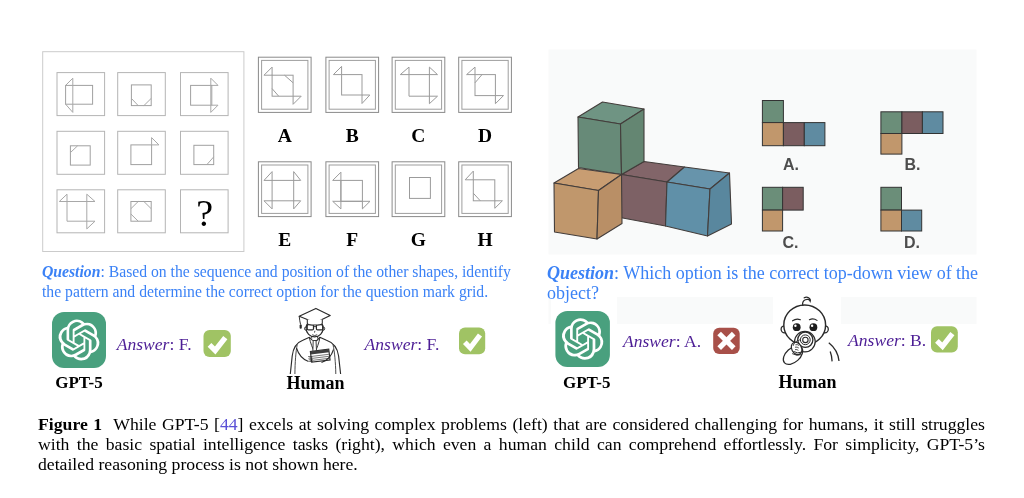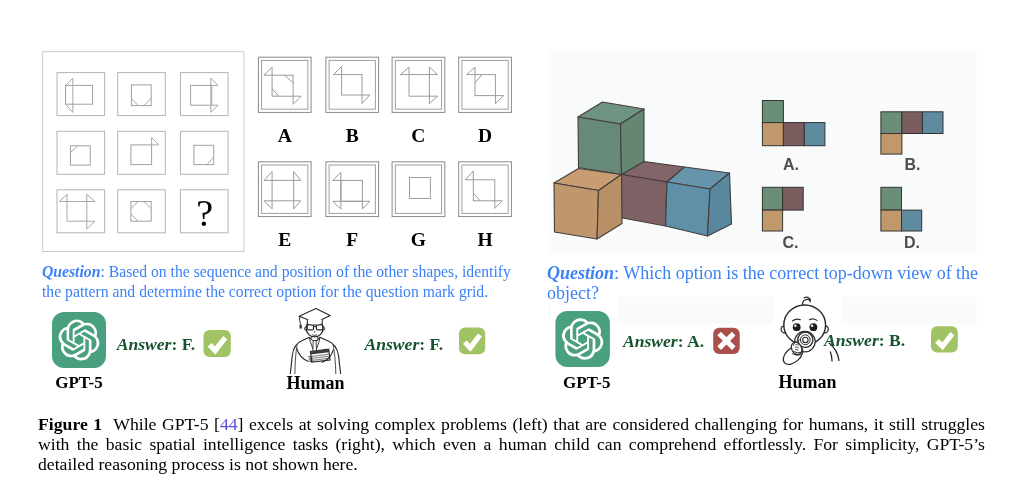--- a/index.html
+++ b/index.html
@@ -1,17 +1,17 @@
 <!DOCTYPE html>
 <html><head><meta charset="utf-8"><style>
 html,body{margin:0;padding:0;width:1024px;height:498px;background:#fff;overflow:hidden;}
 body{position:relative;font-family:"Liberation Serif",serif;}
 .abs{position:absolute;}
 .q{font-size:15.7px;line-height:19.5px;color:#3b82f6;}
-.ans{font-size:17.6px;font-weight:bold;color:#14532d;white-space:nowrap;}
+.ans{font-size:17.6px;font-weight:normal;color:#4c1d95;white-space:nowrap;}
 .ans i{font-style:italic;}
 .cap{font-size:17.7px;line-height:19.8px;color:#000;text-align:justify;}
 .ref{color:#5a50d6;margin-top:44px;}
 </style></head><body>
 <svg class="abs" style="left:0;top:0" width="1024" height="498" viewBox="0 0 1024 498">
 <rect x="548.5" y="49.5" width="428" height="205" fill="#f9fafa"></rect>
 <rect x="548.5" y="297" width="428" height="27" fill="#f9fafa"></rect>
 <rect x="551" y="297" width="66" height="27" fill="#fff"></rect>
 <rect x="773" y="296" width="68" height="28" fill="#fff"></rect>
 <rect x="42.7" y="51.7" width="201.2" height="199.8" fill="none" stroke="#cbcbcb" stroke-width="1"></rect>
@@ -242,13 +242,13 @@
 <text x="79" y="388" font-family="Liberation Serif, serif" font-size="17" font-weight="bold" fill="#000" text-anchor="middle">GPT-5</text>
 <text x="586.7" y="388" font-family="Liberation Serif, serif" font-size="17" font-weight="bold" fill="#000" text-anchor="middle">GPT-5</text>
 <text x="315.5" y="389" font-family="Liberation Serif, serif" font-size="18" font-weight="bold" fill="#000" text-anchor="middle">Human</text>
 <text x="807.5" y="388" font-family="Liberation Serif, serif" font-size="18" font-weight="bold" fill="#000" text-anchor="middle">Human</text>
 </svg>
 <div class="abs q" style="left:42px;top:262px;width:500px;"><b><i>Question</i></b>: Based on the sequence and position of the other shapes, identify<br>the pattern and determine the correct option for the question mark grid.</div>
 <div class="abs q" style="left:547px;top:264px;width:470px;font-size:18px;"><b><i>Question</i></b>: Which option is the correct top-down view of the object?</div>
 <div class="abs ans" style="left:116.7px;top:333.7px;"><i>Answer</i>: F.</div>
 <div class="abs ans" style="left:364.5px;top:333.7px;"><i>Answer</i>: F.</div>
 <div class="abs ans" style="left:622.9px;top:331px;"><i>Answer</i>: A.</div>
-<div class="abs ans" style="left:824px;top:329.7px;"><i>Answer</i>: B.</div>
+<div class="abs ans" style="left:848px;top:329.7px;"><i>Answer</i>: B.</div>
 <div class="abs cap" style="left:38px;top:415.1px;width:947px;"><b>Figure 1</b>&nbsp;&nbsp;While GPT-5 [<span class="ref">44</span>] excels at solving complex problems (left) that are considered challenging for humans, it still struggles with the basic spatial intelligence tasks (right), which even a human child can comprehend effortlessly. For simplicity, GPT-5’s detailed reasoning process is not shown here.</div>
 </body></html>

